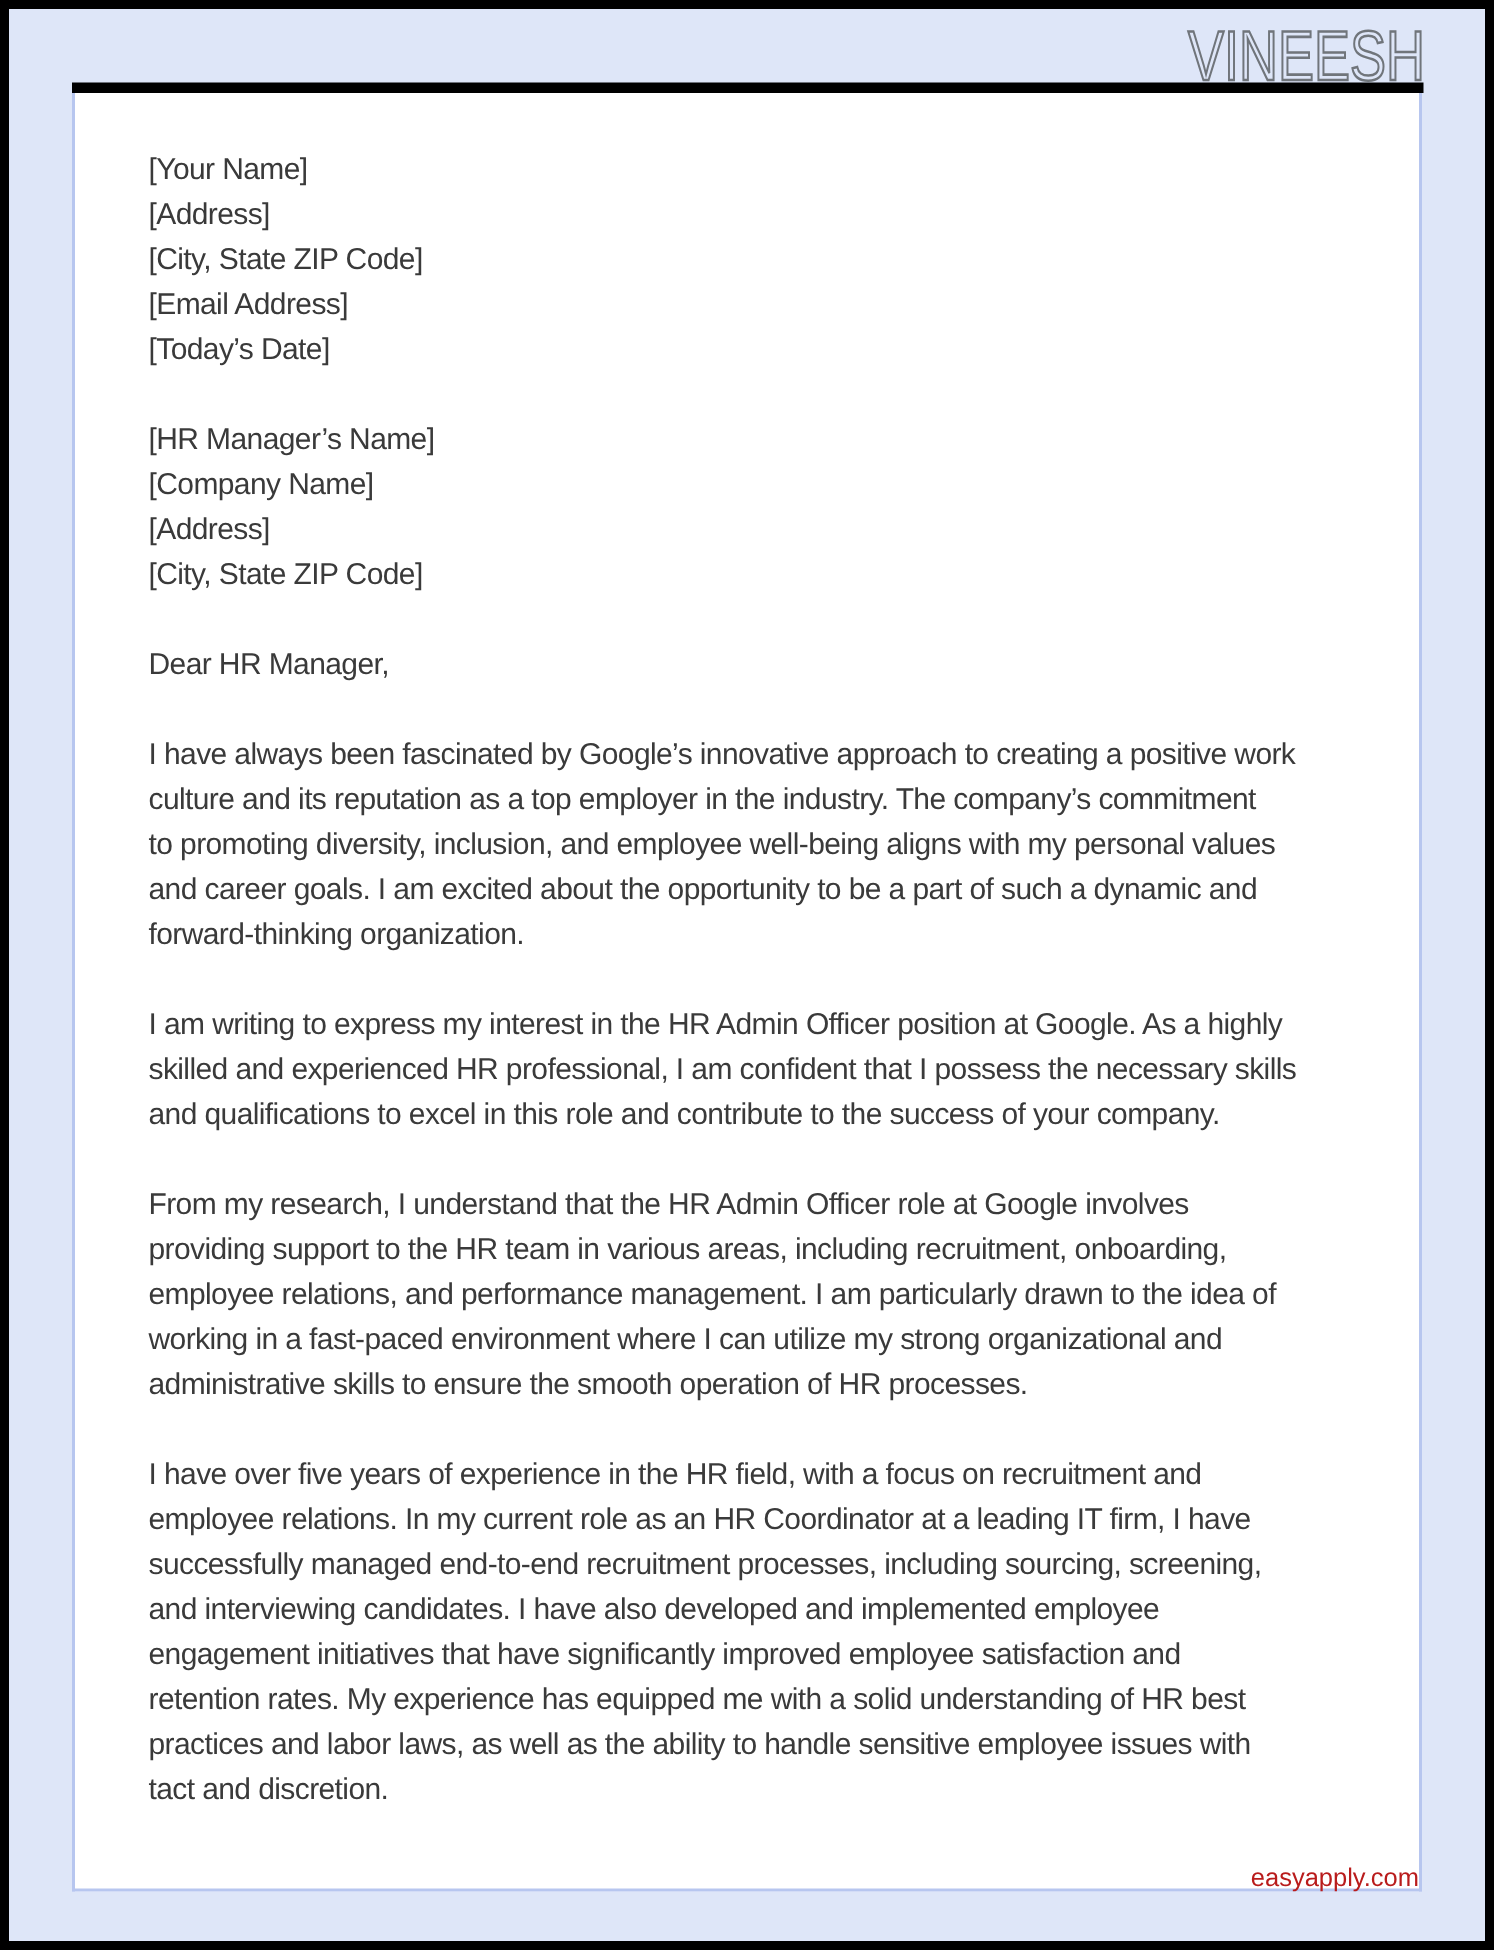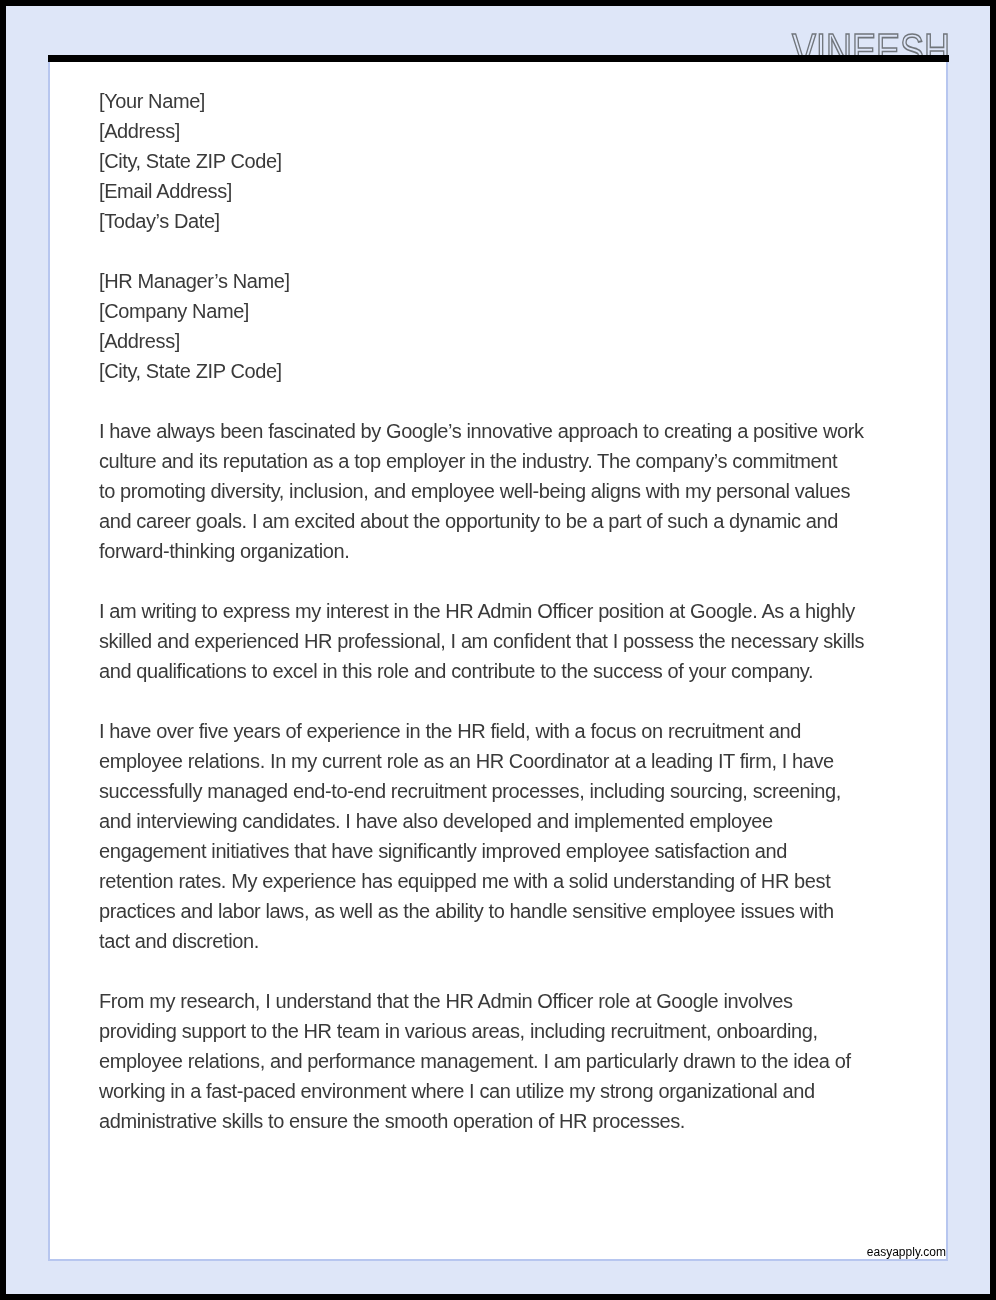--- a/index.html
+++ b/index.html
@@ -16,58 +16,57 @@
     border: 6px solid #000000;
     background: #dee6f8;
     overflow: hidden;
   }
   .logo-wrap {
     position: absolute;
     top: 10px;
     right: 40px;
     width: 170px;
     height: 44px;
-    margin-top: 13px;
   }
   .header-rule {
     position: absolute;
     left: 42px;
     top: 49px;
     width: 901px;
     height: 7px;
     background: #000000;
   }
   .doc-card {
     position: absolute;
     left: 42px;
     top: 56px;
     width: 900px;
     height: 1199px;
     box-sizing: border-box;
     background: #ffffff;
     border: 2px solid #b7c6ef;
     border-top: none;
-    padding: 24px 20px 0 49px;
+    padding: 36px 20px 0 49px;
     overflow: visible;
   }
   .text-block {
     margin: 0 0 30px 0;
     font-size: 20px;
     line-height: 30px;
     letter-spacing: -0.4px;
     color: #3a3a3a;
     white-space: pre;
   }
   .watermark {
     position: absolute;
     top: 1237px;
     right: 44px;
-    font-size: 12px;
+    font-size: 17px;
     line-height: 18px;
-    color: #000000;
+    color: #b91c1c;
     z-index: 5;
   }
 </style>
 </head>
 <body>
 
 <div class="page">
 
   <div class="logo-wrap">
     <svg width="170" height="44" viewBox="0 0 170 44">
@@ -82,43 +81,44 @@
 [Address]
 [City, State ZIP Code]
 [Email Address]
 [Today’s Date]</div>
 
     <div class="text-block">[HR Manager’s Name]
 [Company Name]
 [Address]
 [City, State ZIP Code]</div>
 
+    <div class="text-block">Dear HR Manager,</div>
 
     <div class="text-block">I have always been fascinated by Google’s innovative approach to creating a positive work
 culture and its reputation as a top employer in the industry. The company’s commitment
 to promoting diversity, inclusion, and employee well-being aligns with my personal values
 and career goals. I am excited about the opportunity to be a part of such a dynamic and
 forward-thinking organization.</div>
 
     <div class="text-block">I am writing to express my interest in the HR Admin Officer position at Google. As a highly
 skilled and experienced HR professional, I am confident that I possess the necessary skills
 and qualifications to excel in this role and contribute to the success of your company.</div>
 
+    <div class="text-block">From my research, I understand that the HR Admin Officer role at Google involves
+providing support to the HR team in various areas, including recruitment, onboarding,
+employee relations, and performance management. I am particularly drawn to the idea of
+working in a fast-paced environment where I can utilize my strong organizational and
+administrative skills to ensure the smooth operation of HR processes.</div>
+
     <div class="text-block">I have over five years of experience in the HR field, with a focus on recruitment and
 employee relations. In my current role as an HR Coordinator at a leading IT firm, I have
 successfully managed end-to-end recruitment processes, including sourcing, screening,
 and interviewing candidates. I have also developed and implemented employee
 engagement initiatives that have significantly improved employee satisfaction and
 retention rates. My experience has equipped me with a solid understanding of HR best
 practices and labor laws, as well as the ability to handle sensitive employee issues with
 tact and discretion.</div>
 
-    <div class="text-block">From my research, I understand that the HR Admin Officer role at Google involves
-providing support to the HR team in various areas, including recruitment, onboarding,
-employee relations, and performance management. I am particularly drawn to the idea of
-working in a fast-paced environment where I can utilize my strong organizational and
-administrative skills to ensure the smooth operation of HR processes.</div>
-
   </div>
 
   <div class="watermark">easyapply.com</div>
 
 </div>
 
 </body></html>

